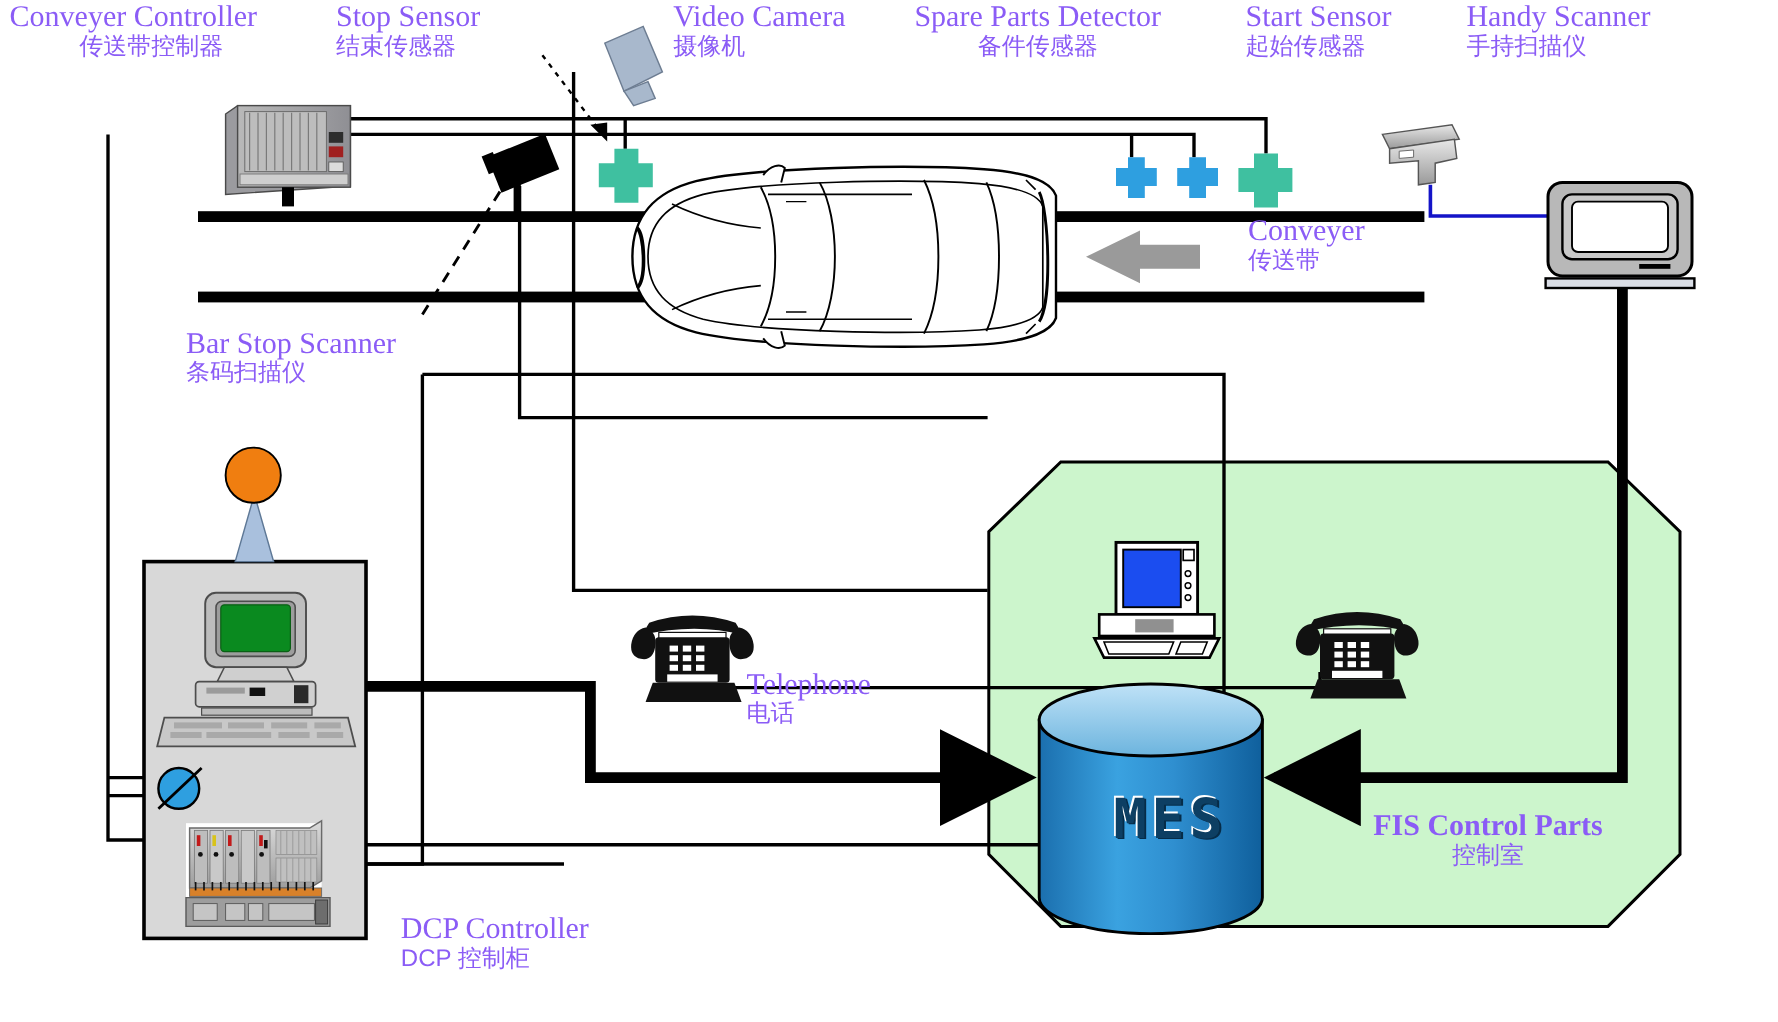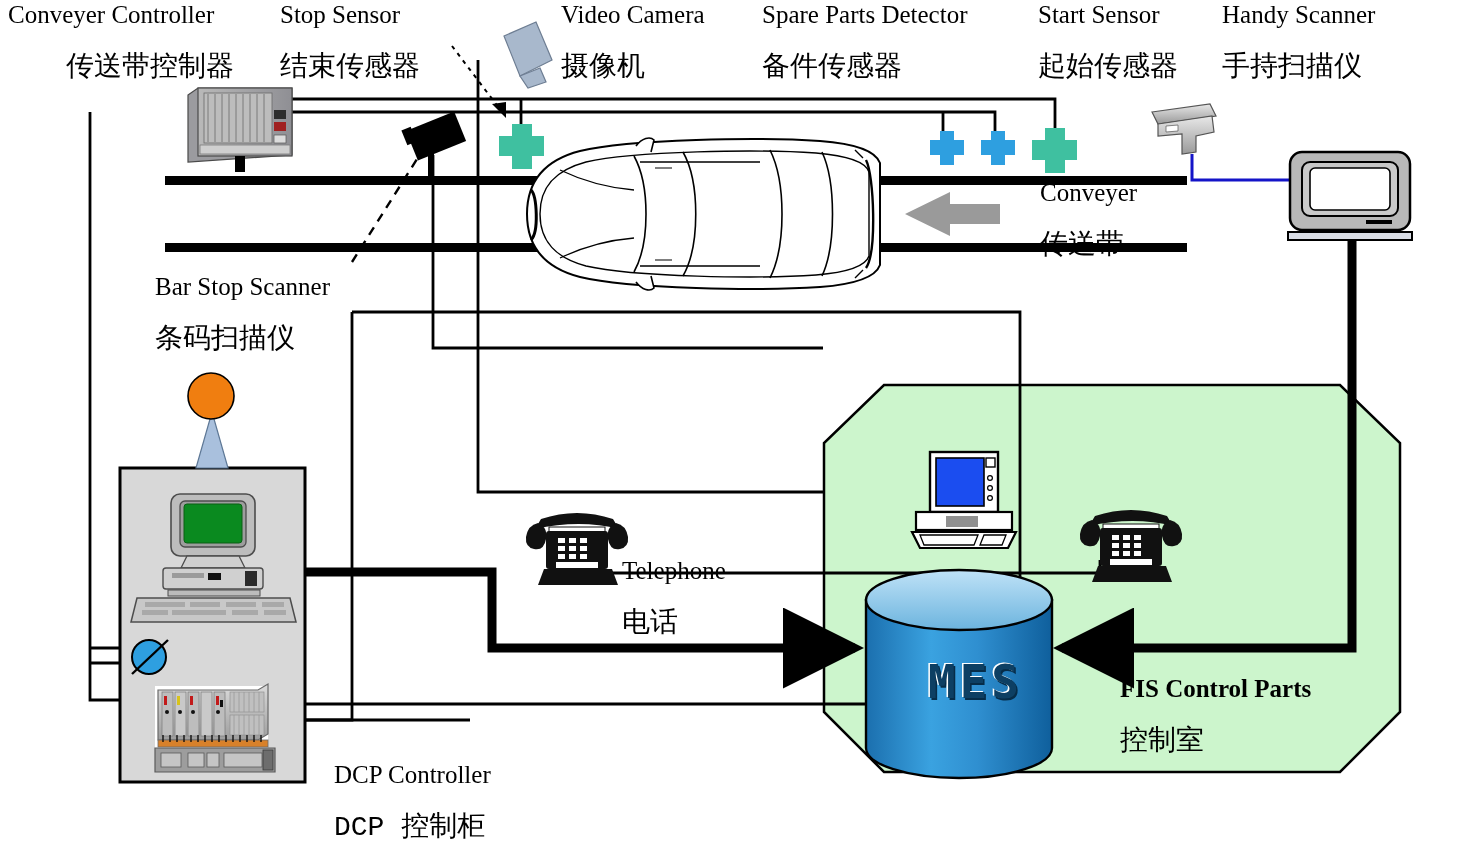--- a/index.html
+++ b/index.html
@@ -6,28 +6,28 @@
   html,body{margin:0;padding:0;background:#ffffff;}
   body{
     font-family:"Liberation Serif","DejaVu Serif",serif;
     width:1482px;height:852px;overflow:hidden;position:relative;
   }
   #stage{position:relative;width:1482px;height:852px;}
   svg#diagram{position:absolute;left:0;top:0;width:1482px;height:852px;}
   .lbl{
     position:absolute;
     font-family:"Liberation Serif","DejaVu Serif",serif;
-    color:#000000;
+    color:#8b5cf6;
     line-height:1.06;
     white-space:nowrap;
     font-size:25px;
   }
   .lbl .en{display:block;}
-  .lbl .zh{display:block;font-family:Liberation Mono, monospace;font-size:28px;margin-top:24px;}
-  .lbl.r{text-align:left;}
+  .lbl .zh{display:block;font-family:Liberation Sans, sans-serif;font-size:20px;}
+  .lbl.r{text-align:center;}
   .lbl.bold .en{font-weight:bold;}
   .lbl.bold .zh{font-weight:normal;}
 </style>
 </head>
 <body>
 
 <div id="stage">
 
   <svg id="diagram" viewBox="0 0 1482 852">
     <defs>

